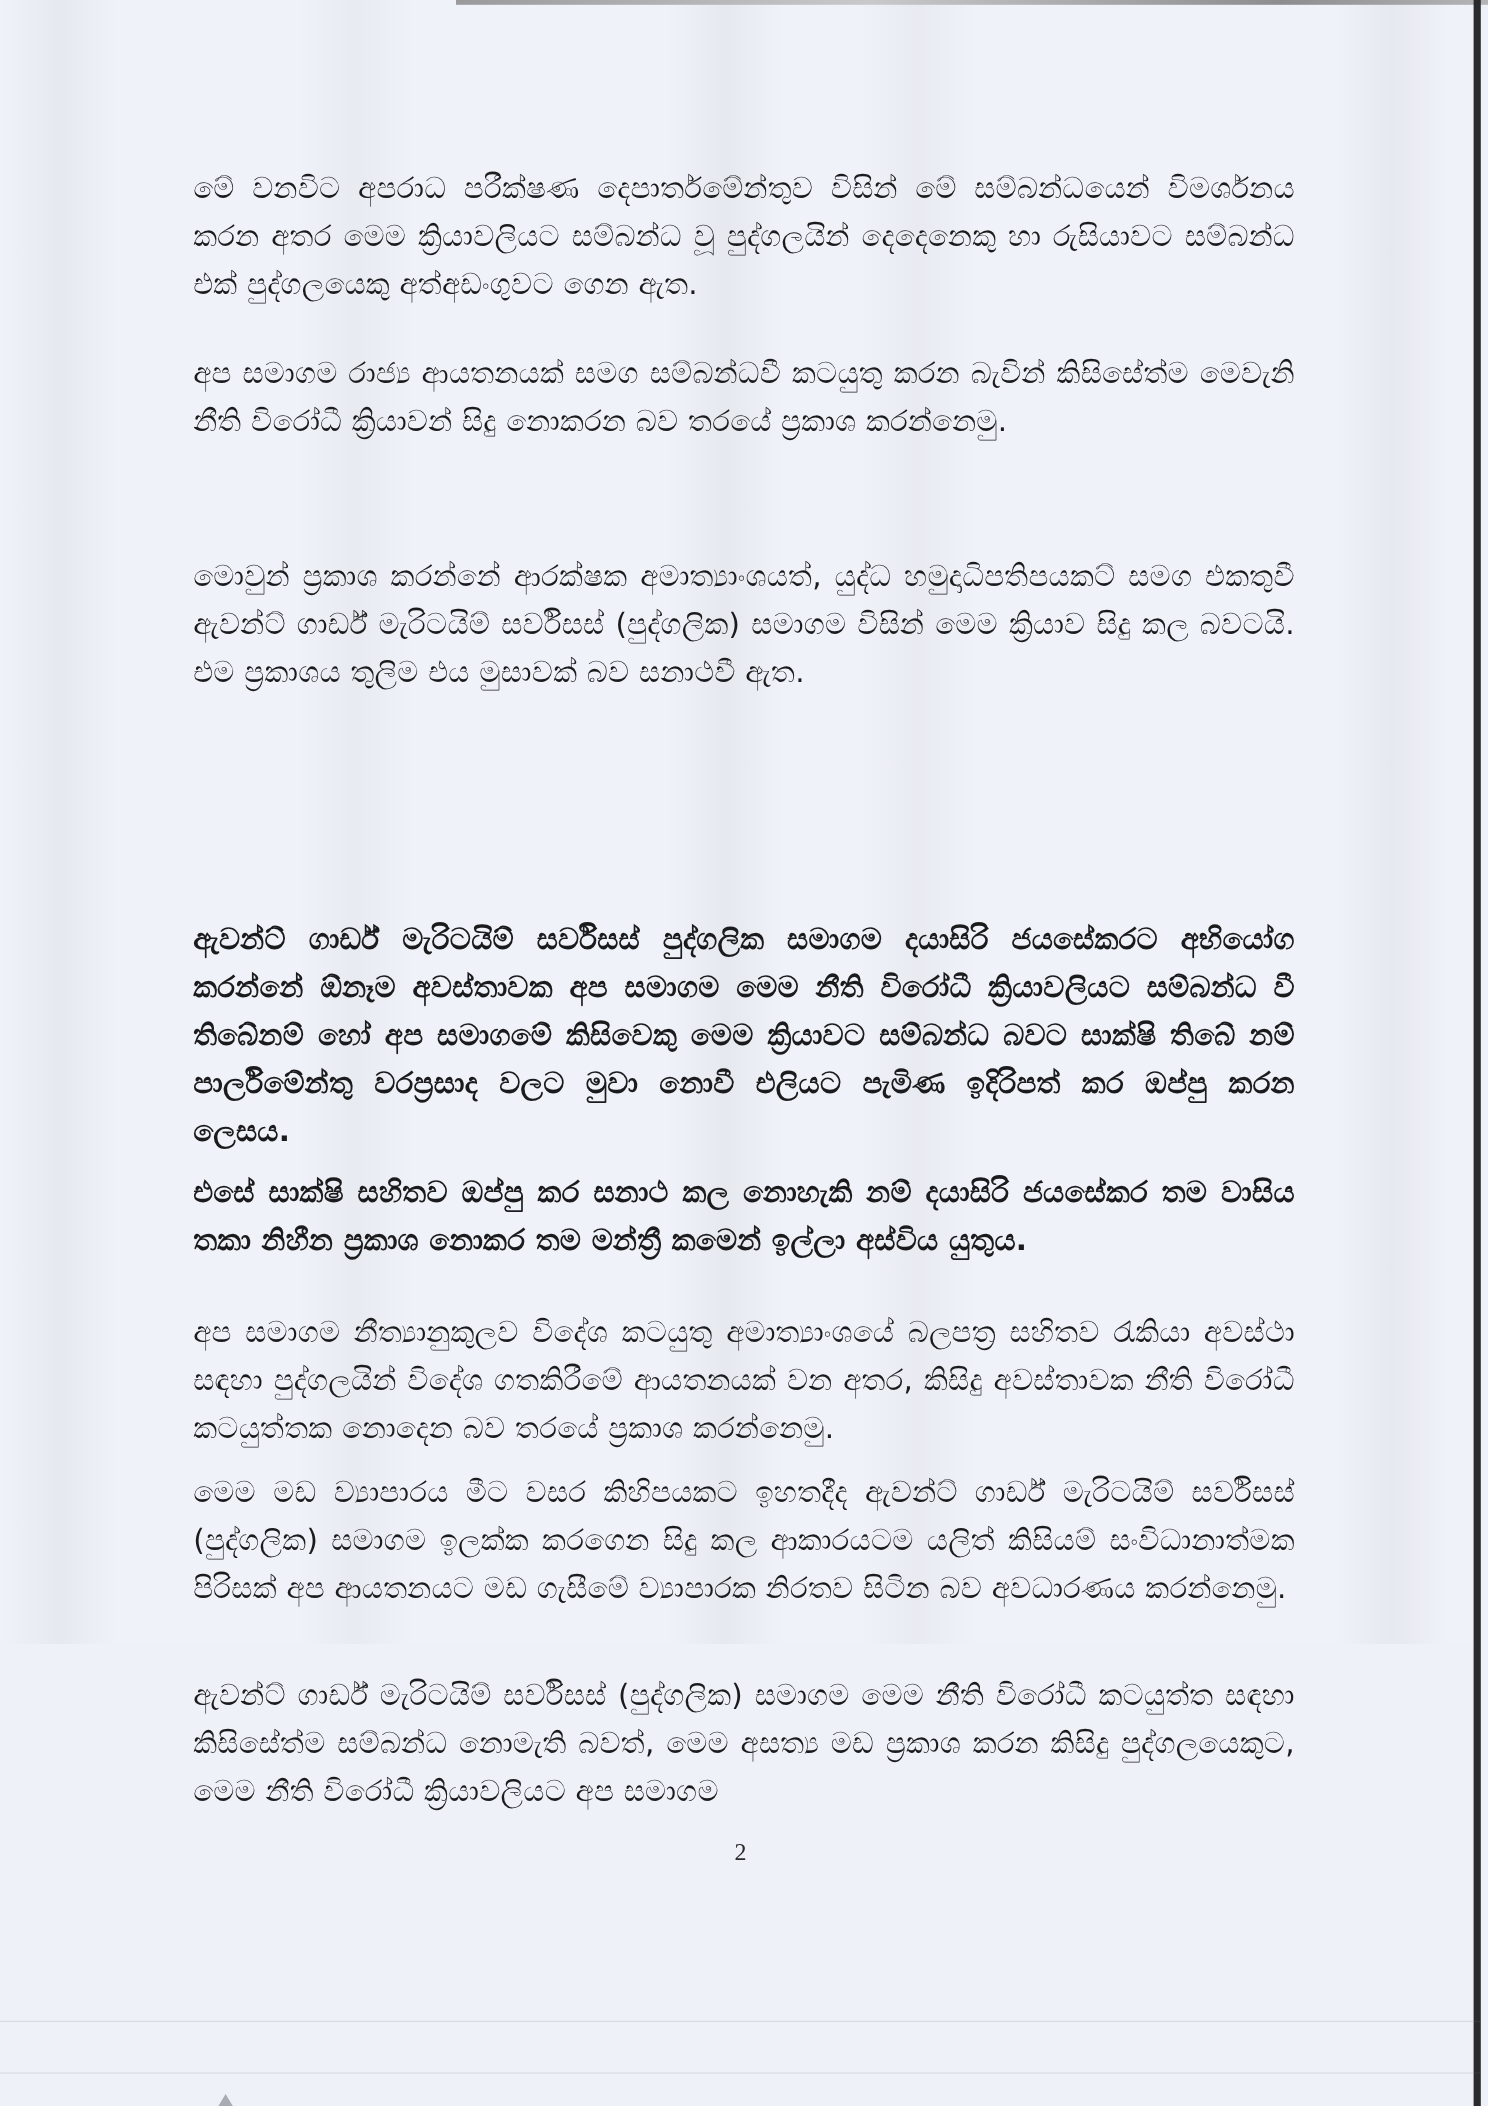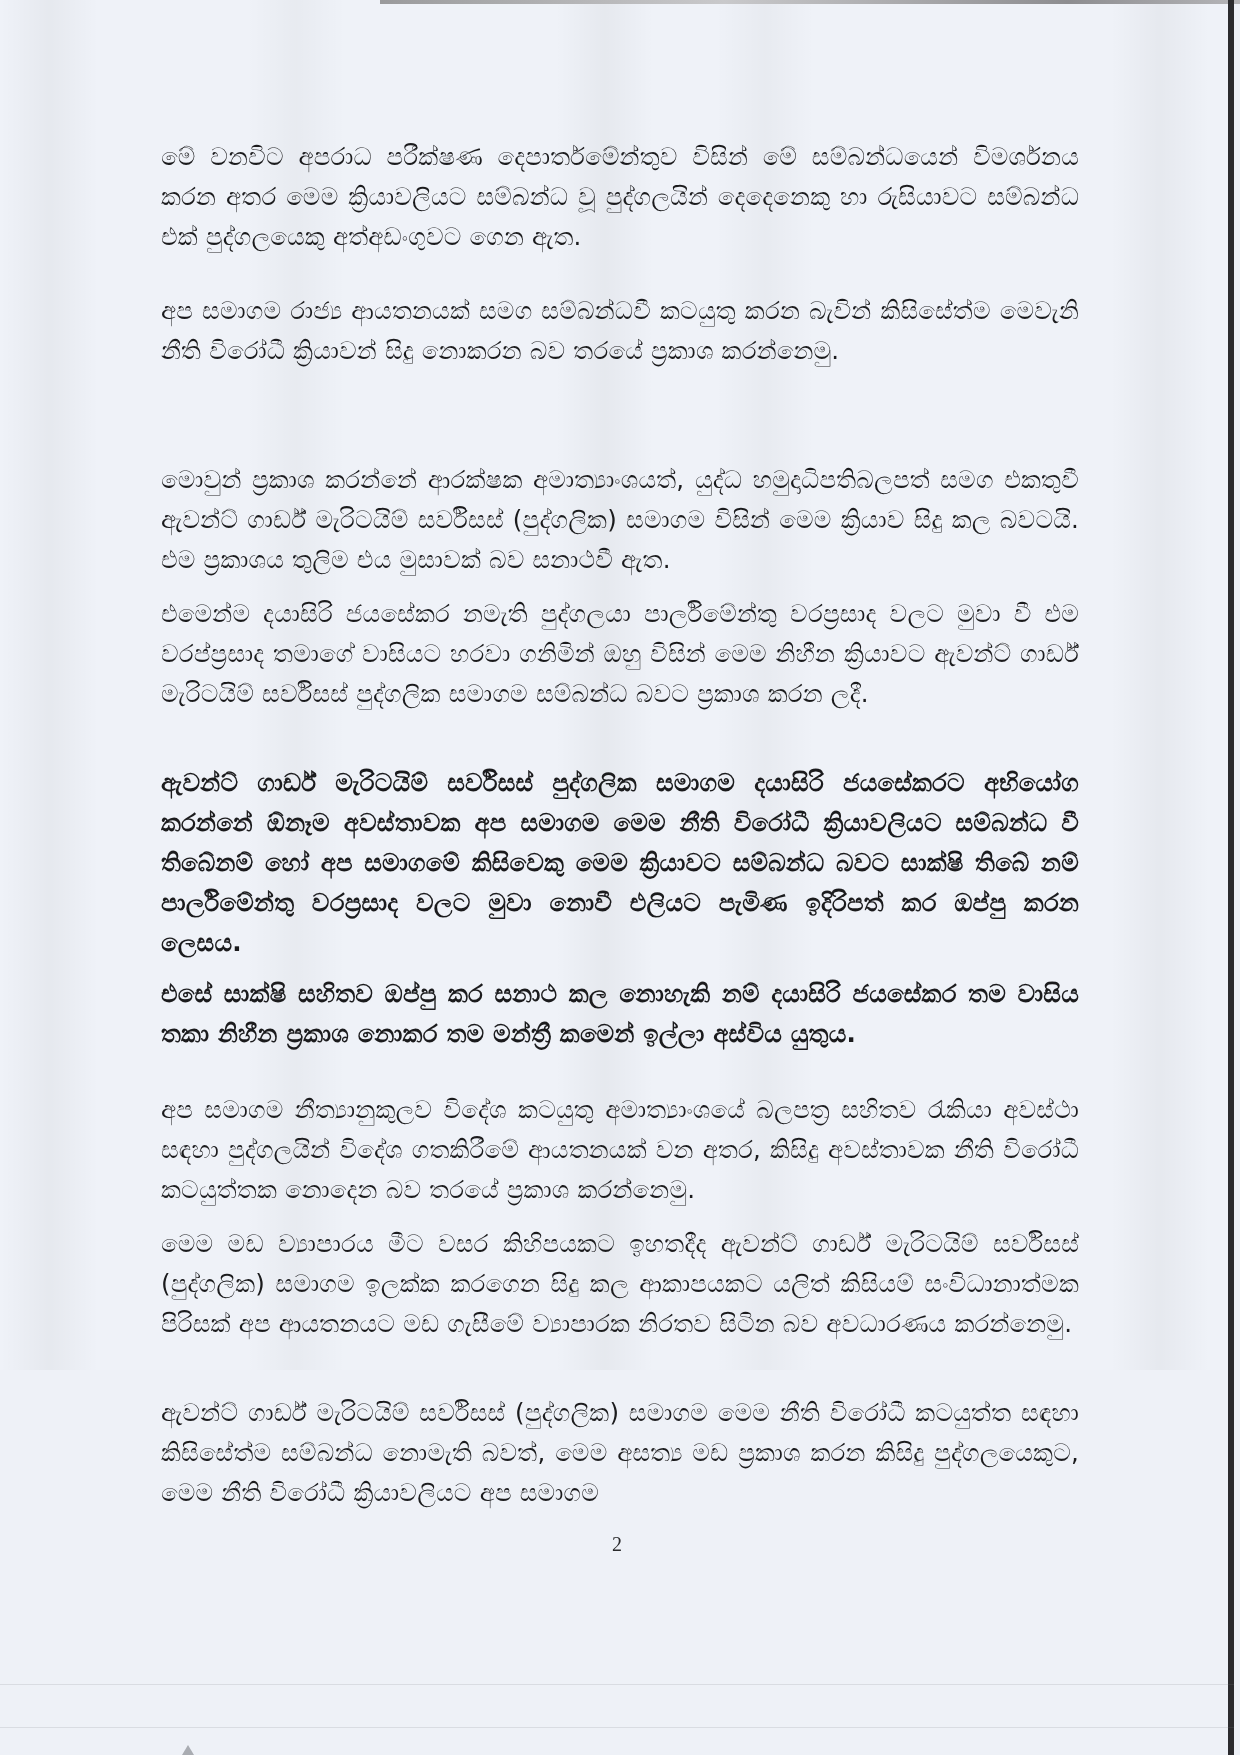--- a/index.html
+++ b/index.html
@@ -112,41 +112,38 @@
 
   <div class="text-block" style="top:137px;">
     <p>මේ වනවිට අපරාධ පරීක්ෂණ දෙපාර්තමේන්තුව විසින් මේ සම්බන්ධයෙන් විමර්ශනය කරන අතර මෙම ක්‍රියාවලියට සම්බන්ධ වූ පුද්ගලයින් දෙදෙනෙකු හා රුසියාවට සම්බන්ධ එක් පුද්ගලයෙකු අත්අඩංගුවට ගෙන ඇත.</p>
   </div>
 
   <div class="text-block" style="top:291px;">
     <p>අප සමාගම රාජ්‍ය ආයතනයක් සමග සම්බන්ධවී කටයුතු කරන බැවින් කිසිසේත්ම මෙවැනි නීති විරෝධී ක්‍රියාවන් සිදු නොකරන බව තරයේ ප්‍රකාශ කරන්නෙමු.</p>
   </div>
 
   <div class="text-block" style="top:460px;">
-    <p>මොවුන් ප්‍රකාශ කරන්නේ ආරක්ෂක අමාත්‍යාංශයත්, යුද්ධ හමුදාධිපතිබලපත් සමග එකතුවී ඇවන්ට් ගාර්ඩ් මැරිටයිම් සර්විසස් (පුද්ගලික) සමාගම විසින් මෙම ක්‍රියාව සිදු කල බවටයි. එම ප්‍රකාශය තුලිම එය මුසාවක් බව සනාථවී ඇත.</p>
+    <p>මොවුන් ප්‍රකාශ කරන්නේ ආරක්ෂක අමාත්‍යාංශයත්, යුද්ධ හමුදාධිපතිපයකට් සමග එකතුවී ඇවන්ට් ගාර්ඩ් මැරිටයිම් සර්විසස් (පුද්ගලික) සමාගම විසින් මෙම ක්‍රියාව සිදු කල බවටයි. එම ප්‍රකාශය තුලිම එය මුසාවක් බව සනාථවී ඇත.</p>
   </div>
 
-  <div class="text-block" style="top:594px;">
-    <p>එමෙන්ම දයාසිරි ජයසේකර නමැති පුද්ගලයා පාර්ලිමේන්තු වරප්‍රසාද වලට මුවා වී එම වරප්ප්‍රසාද තමාගේ වාසියට හරවා ගනිමින් ඔහු විසින් මෙම නිහීන ක්‍රියාවට ඇවන්ට් ගාර්ඩ් මැරිටයිම් සර්විසස් පුද්ගලික සමාගම සම්බන්ධ බවට ප්‍රකාශ කරන ලදී.</p>
-  </div>
 
   <div class="text-block bold" style="top:763px;">
     <p>ඇවන්ට් ගාර්ඩ් මැරිටයිම් සර්විසස් පුද්ගලික සමාගම දයාසිරි ජයසේකරට අභියෝග කරන්නේ ඕනෑම අවස්තාවක අප සමාගම මෙම නීති විරෝධී ක්‍රියාවලියට සම්බන්ධ වී තිබේනම් හෝ අප සමාගමේ කිසිවෙකු මෙම ක්‍රියාවට සම්බන්ධ බවට සාක්ෂි තිබේ නම් පාර්ලිමේන්තු වරප්‍රසාද වලට මුවා නොවී එලියට පැමිණ ඉදිරිපත් කර ඔප්පු කරන ලෙසය.</p>
   </div>
 
   <div class="text-block" style="top:1090px;">
     <p>අප සමාගම නීත්‍යානුකුලව විදේශ කටයුතු අමාත්‍යාංශයේ බලපත්‍ර සහිතව රැකියා අවස්ථා සඳහා පුද්ගලයින් විදේශ ගතකිරීමේ ආයතනයක් වන අතර, කිසිදු අවස්තාවක නීති විරෝධී කටයුත්තක නොදෙන බව තරයේ ප්‍රකාශ කරන්නෙමු.</p>
   </div>
 
   <div class="text-block bold" style="top:974px;">
     <p>එසේ සාක්ෂි සහිතව ඔප්පු කර සනාථ කල නොහැකි නම් දයාසිරි ජයසේකර තම වාසිය තකා නිහීන ප්‍රකාශ නොකර තම මන්ත්‍රී කමෙන් ඉල්ලා අස්විය යුතුය.</p>
   </div>
 
   <div class="text-block" style="top:1224px;">
-    <p>මෙම මඩ ව්‍යාපාරය මීට වසර කිහිපයකට ඉහතදීද ඇවන්ට් ගාර්ඩ් මැරිටයිම් සර්විසස් (පුද්ගලික) සමාගම ඉලක්ක කරගෙන සිදු කල ආකාපයකට යලිත් කිසියම් සංවිධානාත්මක පිරිසක් අප ආයතනයට මඩ ගැසීමේ ව්‍යාපාරක නිරතව සිටින බව අවධාරණය කරන්නෙමු.</p>
+    <p>මෙම මඩ ව්‍යාපාරය මීට වසර කිහිපයකට ඉහතදීද ඇවන්ට් ගාර්ඩ් මැරිටයිම් සර්විසස් (පුද්ගලික) සමාගම ඉලක්ක කරගෙන සිදු කල ආකාරයටම යලිත් කිසියම් සංවිධානාත්මක පිරිසක් අප ආයතනයට මඩ ගැසීමේ ව්‍යාපාරක නිරතව සිටින බව අවධාරණය කරන්නෙමු.</p>
   </div>
 
   <div class="text-block" style="top:1393px;">
     <p>ඇවන්ට් ගාර්ඩ් මැරිටයිම් සර්විසස් (පුද්ගලික) සමාගම මෙම නීති විරෝධී කටයුත්ත සඳහා කිසිසේත්ම සම්බන්ධ නොමැති බවත්, මෙම අසත්‍ය මඩ ප්‍රකාශ කරන කිසිදු පුද්ගලයෙකුට, මෙම නීති විරෝධී ක්‍රියාවලියට අප සමාගම</p>
   </div>
 
   <div class="page-number">2</div>
 
   <div class="bottom-mark"></div>
 </div>

